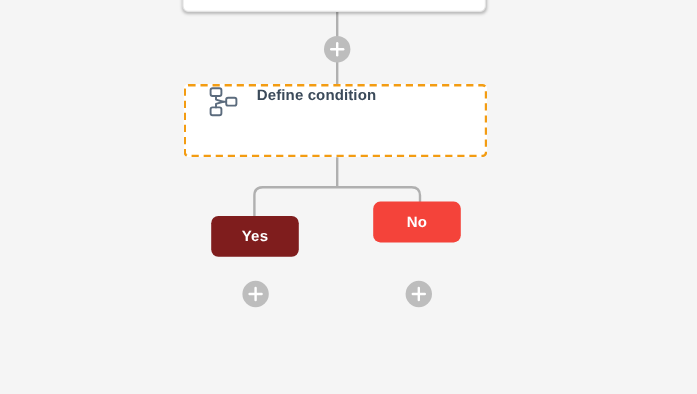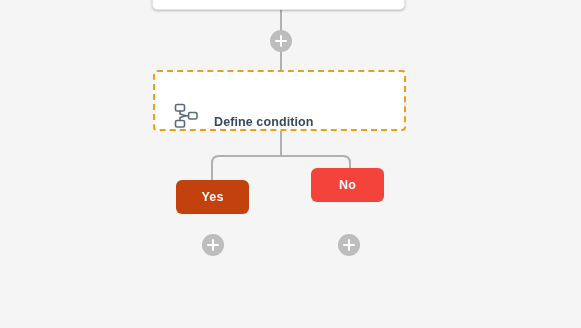--- a/index.html
+++ b/index.html
@@ -86,21 +86,21 @@
     position: absolute;
     left: 153px;
     top: 70px;
     width: 253px;
     height: 61px;
     background: #ffffff;
     border: 2px dashed #f39c12;
     border-radius: 4px;
     box-sizing: border-box;
     display: flex;
-    align-items: flex-end;
+    align-items: flex-start;
     padding-left: 18px;
     cursor: pointer;
   }
   .condition-icon {
     width: 26px;
     height: 26px;
     flex: 0 0 26px;
     margin-right: 15px;
     display: block;
   }
@@ -125,21 +125,21 @@
     font-weight: bold;
     color: #ffffff;
     cursor: pointer;
     border: none;
     font-family: "Liberation Sans", sans-serif;
     letter-spacing: 0.2px;
   }
   #btn-yes {
     left: 176px;
     top: 180px;
-    background: #c2410c;
+    background: #7f1d1d;
   }
   #btn-no {
     left: 311px;
     top: 168px;
     background: #f4433a;
   }
 </style>
 </head>
 <body>
 

